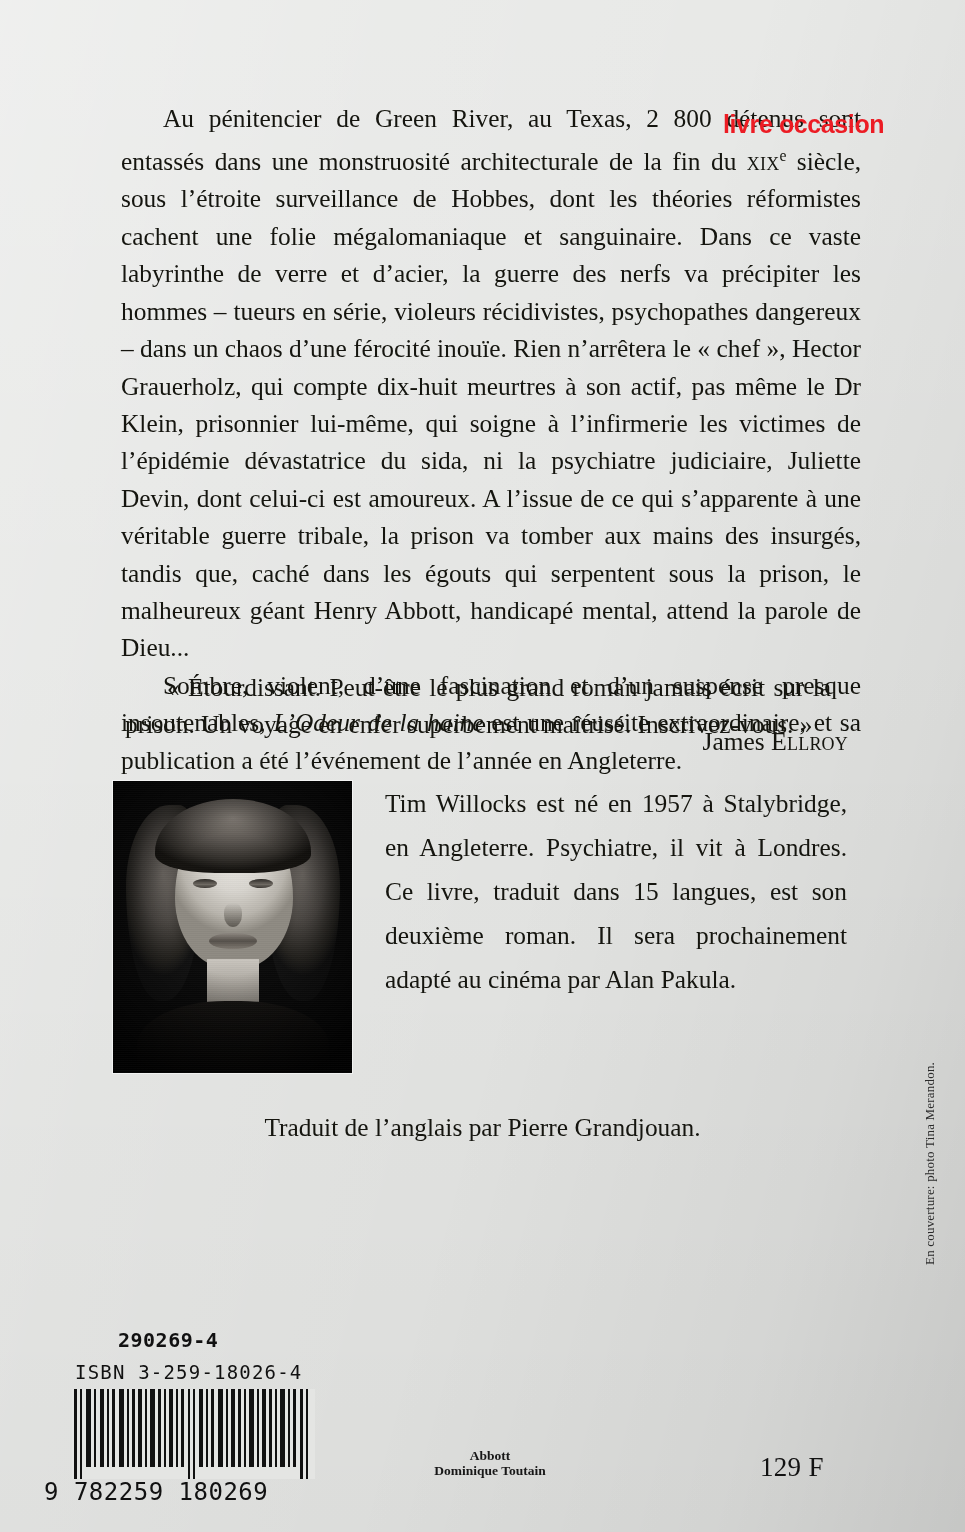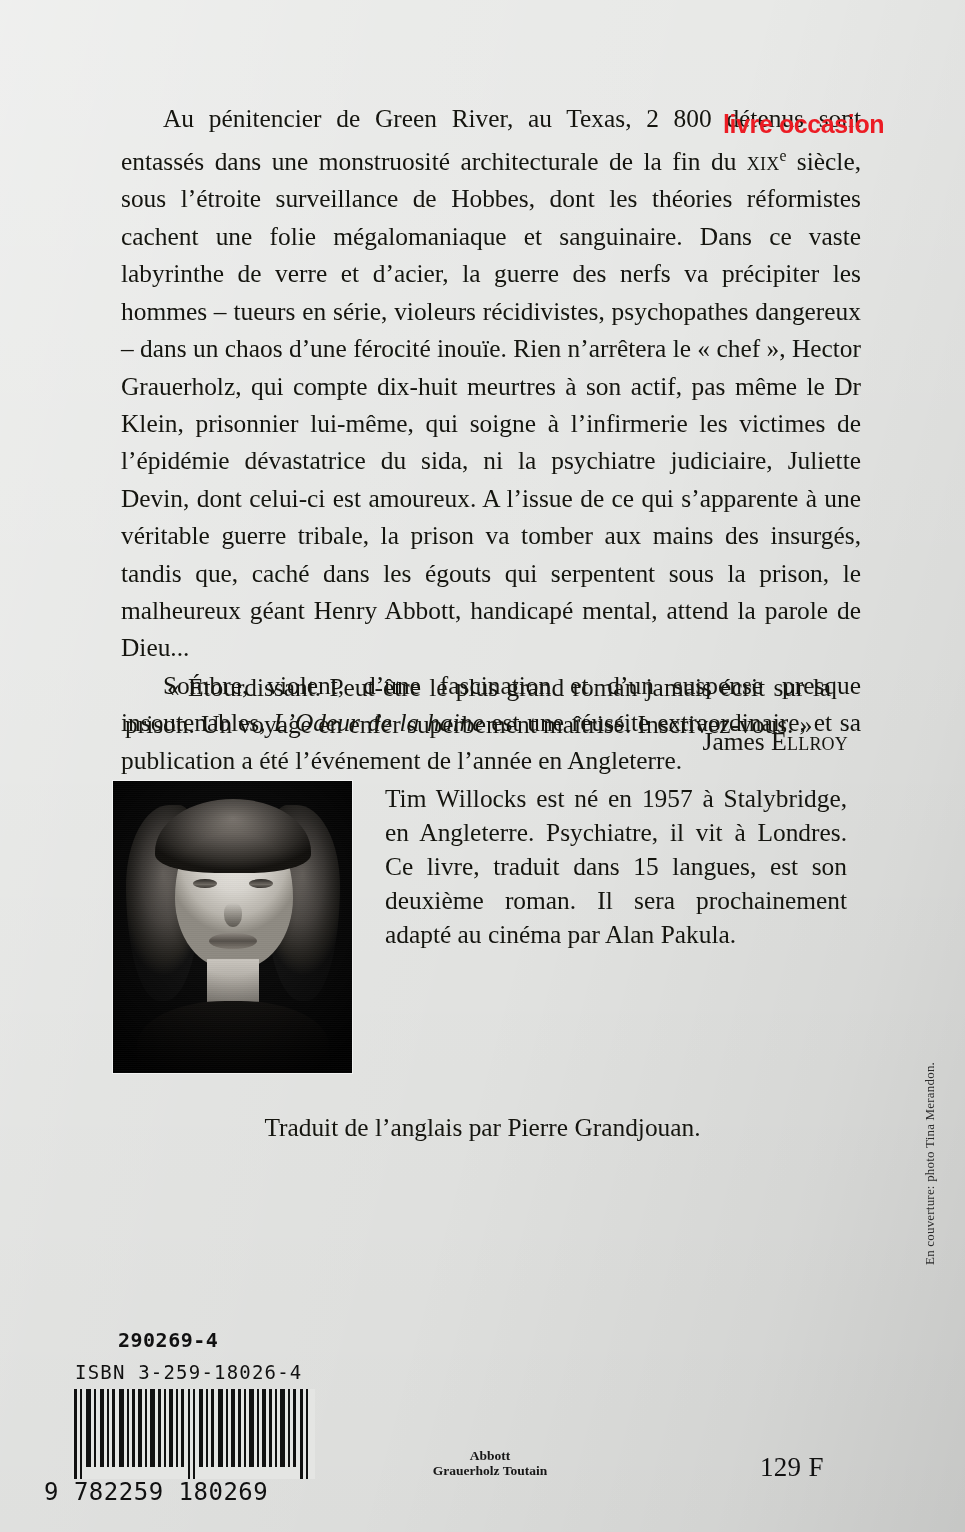--- a/index.html
+++ b/index.html
@@ -164,21 +164,21 @@
     opacity: 0.55;
   }
 
   
   #author-bio {
     position: absolute;
     left: 385px;
     top: 781px;
     width: 462px;
     font-size: 25.4px;
-    line-height: 34px;
+    line-height: 44px;
     text-align: justify;
     color: #15150f;
   }
   #author-bio p { margin: 0; }
 
   
   #translator {
     position: absolute;
     left: 0;
     top: 1113px;
@@ -346,20 +346,20 @@
         <rect x="221" y="0" width="3" height="78"></rect>
         <rect x="228" y="0" width="3" height="90"></rect>
         <rect x="234" y="0" width="2" height="90"></rect>
       </g>
     </svg>
   </div>
   <div id="barcode-digits">9 782259 180269</div>
 
   <div id="printer-credit">
     <div>Abbott</div>
-    <div>Grauerholz Toutain</div>
+    <div>Dominique Toutain</div>
   </div>
 
   <div id="price">129 F</div>
 
   <div id="cover-credit">En couverture: photo Tina Merandon.</div>
 
 </div>
 
 </body></html>

